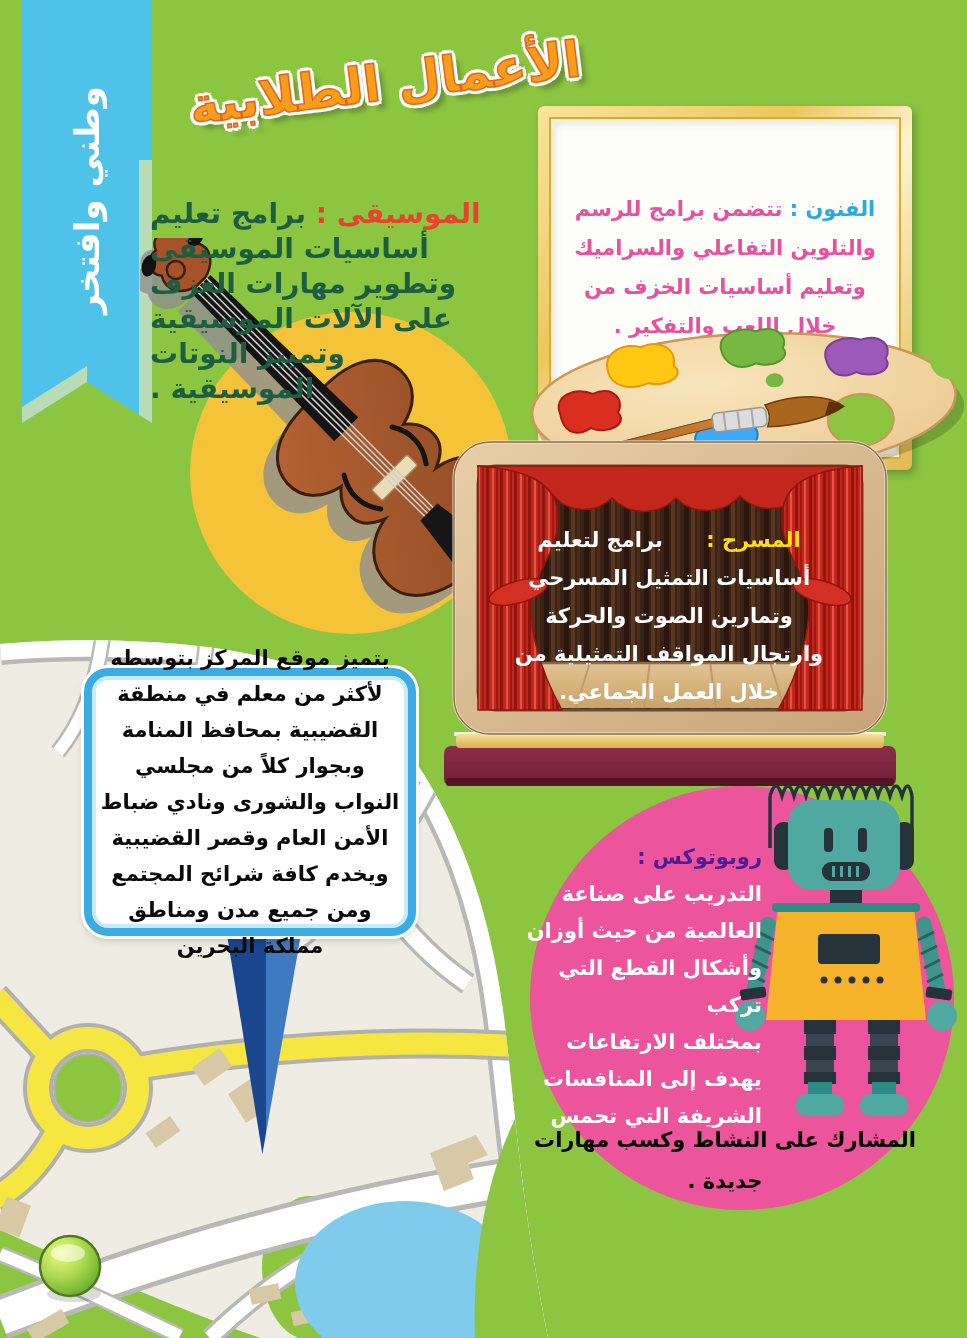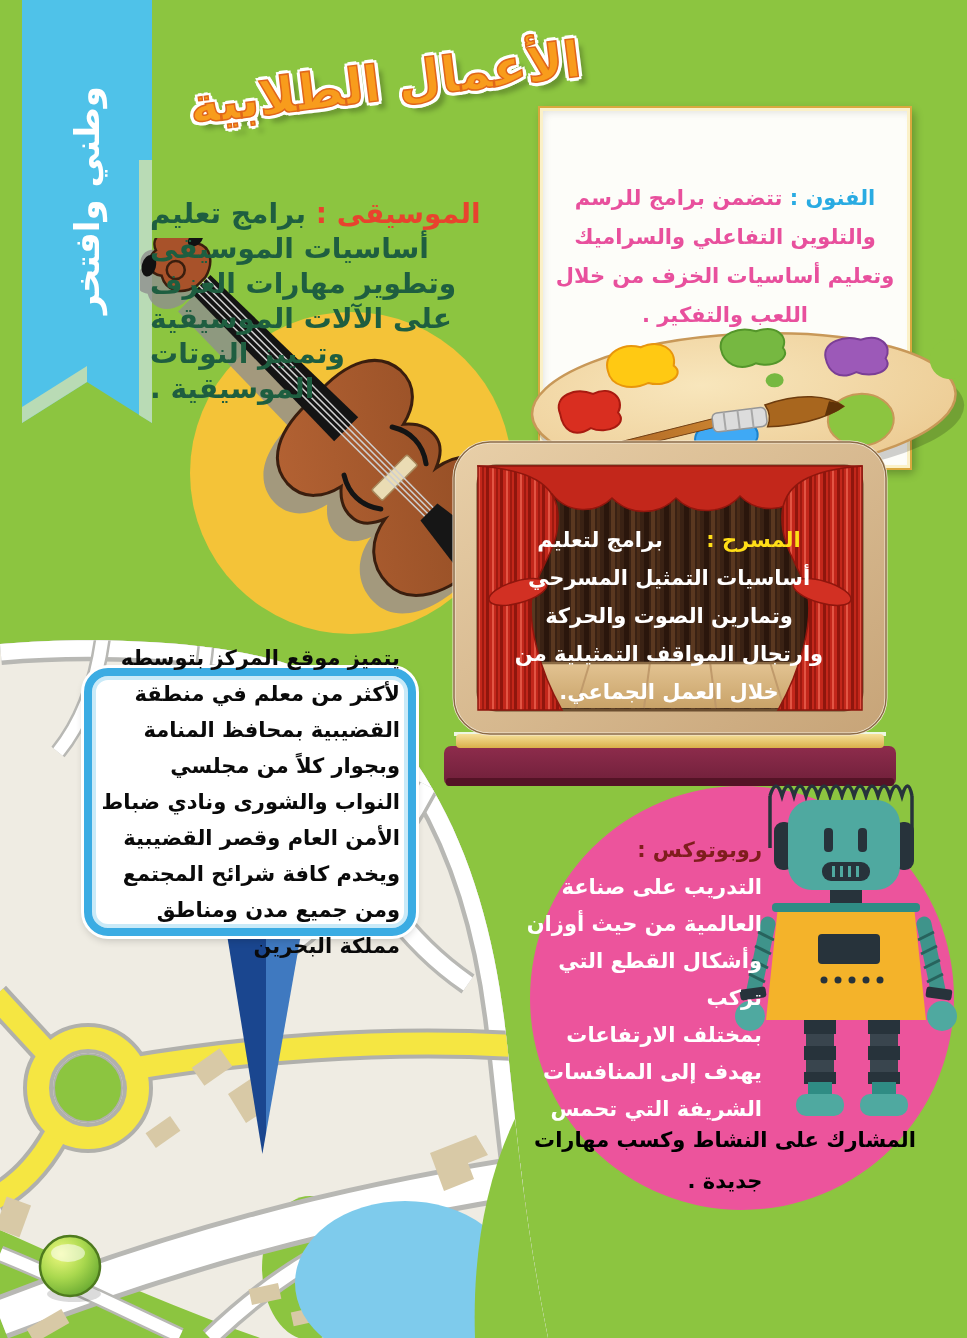--- a/index.html
+++ b/index.html
@@ -16,43 +16,43 @@
       transform:rotate(-7deg);font-size:50px;font-weight:bold;color:#F89C1C;white-space:nowrap;
       -webkit-text-stroke:1.5px #E0661A;z-index:6;
       text-shadow:3px 3px 0 #fff,-3px -3px 0 #fff,3px -3px 0 #fff,-3px 3px 0 #fff,
                   4px 0 0 #fff,-4px 0 0 #fff,0 4px 0 #fff,0 -4px 0 #fff,7px 8px 5px rgba(0,0,0,.25);}
   
   .music-text{position:absolute;left:150px;top:168px;width:340px;z-index:5;
       direction:rtl;text-align:left;font-size:28px;font-weight:bold;color:#1E5E40;line-height:35px;}
   .music-text .lbl{color:#E8432E;}
   .art-frame{position:absolute;left:538px;top:106px;width:374px;height:364px;z-index:5;
       background:linear-gradient(135deg,#F8E49C,#ECC75D 35%,#FDF3CF 55%,#E2B94F);
-      border-radius:6px;box-sizing:border-box;box-shadow:3px 4px 8px rgba(0,0,0,.25);}
+      border-radius:6px;padding:11px;box-sizing:border-box;box-shadow:3px 4px 8px rgba(0,0,0,.25);}
   .art-canvas{width:100%;height:100%;background:#FDFDF9;border:2px solid #D9A93F;
       box-shadow:inset 0 0 0 3px #FBF1C8, inset 3px 4px 8px rgba(0,0,0,.12);box-sizing:border-box;}
   .art-text{padding:50px 14px 0;direction:rtl;text-align:center;font-size:21px;font-weight:bold;
       color:#E8509D;line-height:39px;}
   .art-text .lbl{color:#29ABE2;}
   .stage-text{position:absolute;left:508px;top:500px;width:322px;z-index:8;direction:rtl;
       text-align:center;font-size:21px;font-weight:bold;color:#fff;line-height:38px;}
   .stage-text .lbl{color:#FFDE17;margin-left:36px;}
   .robotics-lines{position:absolute;right:205px;top:832px;width:250px;z-index:12;direction:rtl;
       text-align:right;font-size:21px;font-weight:bold;color:#fff;line-height:37px;}
-  .robotics-lines .lbl{color:#7f1d1d;display:block;}
+  .robotics-lines .lbl{color:#4c1d95;display:block;margin-top:7px;}
   .robotics-tail{position:absolute;left:495px;top:1120px;width:460px;z-index:12;direction:rtl;
       text-align:center;font-size:21px;font-weight:bold;color:#000000;line-height:41px;}
   
   .pointer{position:absolute;left:224px;top:926px;width:80px;height:228px;z-index:9;
       background:linear-gradient(to right,#1A468F 0 52%,#3F79C0 52% 100%);
       clip-path:polygon(2% 0,98% 0,48% 100%);}
   .callout{position:absolute;left:84px;top:668px;width:332px;height:268px;z-index:10;
       background:#fff;border:8px solid #3BACE3;border-radius:24px;box-sizing:border-box;
       box-shadow:0 0 0 3px #fff,0 4px 8px rgba(0,0,0,.2),inset 0 0 0 4px #C9EAF8;
       display:flex;align-items:center;justify-content:center;}
-  .callout p{margin:0;padding:6px 8px;direction:rtl;font-size:21px;
+  .callout p{margin:0;padding:6px 8px;direction:rtl;text-align:center;font-size:21px;
       font-weight:bold;color:#0A0A0A;line-height:36px;}
   
   .yellow-circle{position:absolute;left:190px;top:312px;width:322px;height:322px;
       border-radius:50%;background:#F4C338;z-index:2;}
   .pink-circle{position:absolute;left:530px;top:786px;width:424px;height:424px;
       border-radius:50%;background:#EC549C;z-index:7;}
   svg{display:block;}
 </style>
 </head>
 <body>

